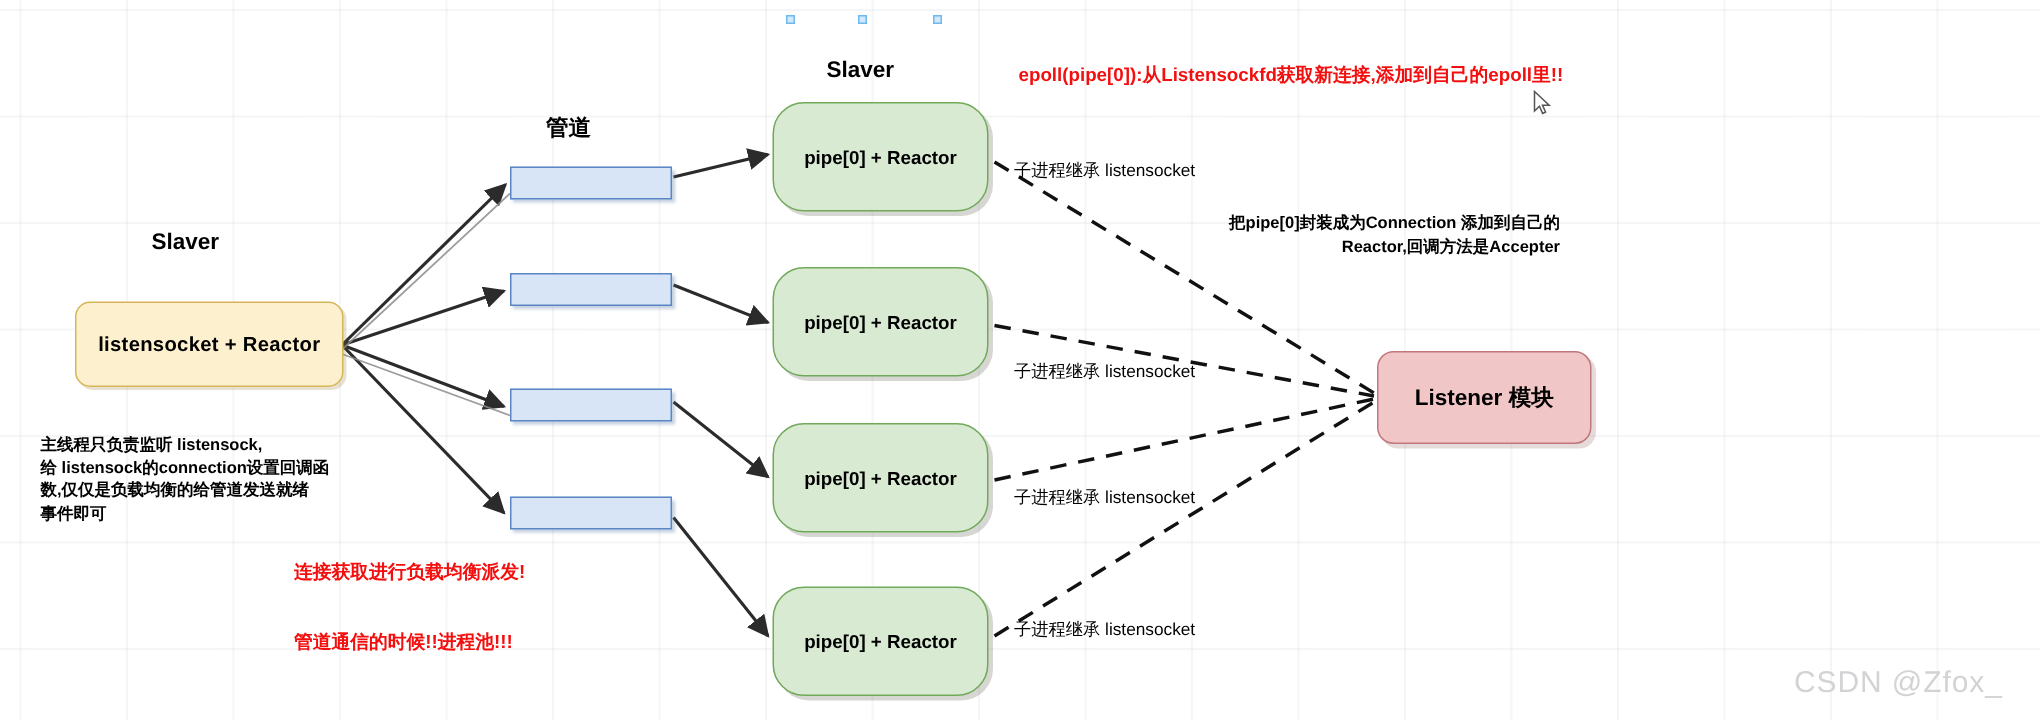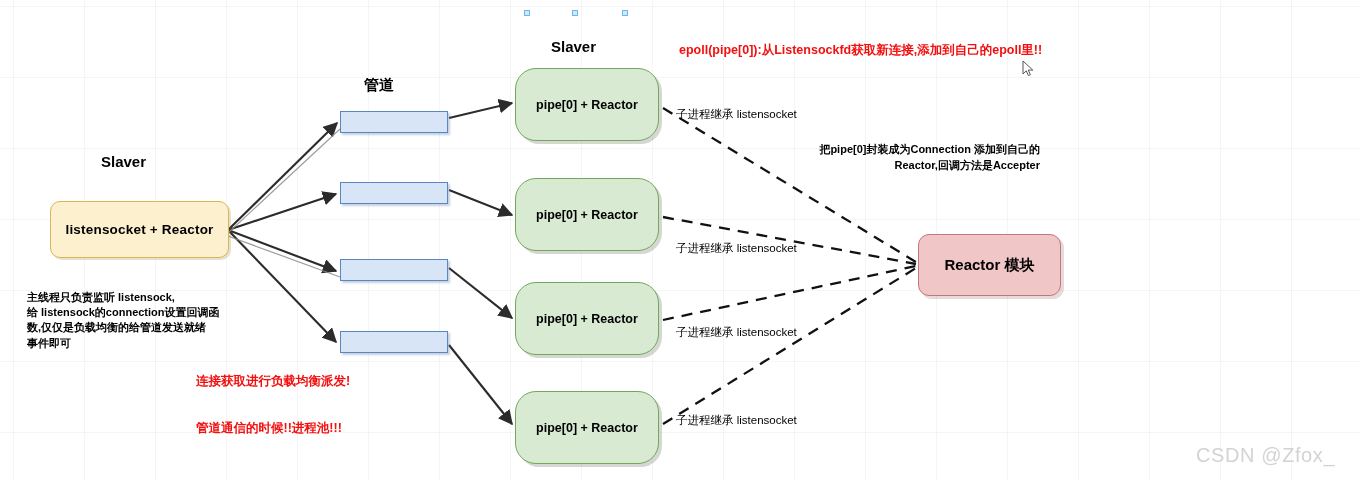--- a/index.html
+++ b/index.html
@@ -200,21 +200,21 @@
   <div class="node pipe-box" style="left:340px; top:111px;"></div>
   <div class="node pipe-box" style="left:340px; top:182px;"></div>
   <div class="node pipe-box" style="left:340px; top:259px;"></div>
   <div class="node pipe-box" style="left:340px; top:331px;"></div>
 
   <div class="node reactor-box" style="left:515px; top:68px;">pipe[0] + Reactor</div>
   <div class="node reactor-box" style="left:515px; top:178px;">pipe[0] + Reactor</div>
   <div class="node reactor-box" style="left:515px; top:282px;">pipe[0] + Reactor</div>
   <div class="node reactor-box" style="left:515px; top:391px;">pipe[0] + Reactor</div>
 
-  <div class="node listener-box">Reactor 模块</div>
+  <div class="node listener-box">Listener 模块</div>
 
   <div class="note note-inherit" style="left:676px; top:107px;">子进程继承 listensocket</div>
   <div class="note note-inherit" style="left:676px; top:241px;">子进程继承 listensocket</div>
   <div class="note note-inherit" style="left:676px; top:325px;">子进程继承 listensocket</div>
   <div class="note note-inherit" style="left:676px; top:413px;">子进程继承 listensocket</div>
 
   <div class="note note-left">主线程只负责监听 listensock,
 给 listensock的connection设置回调函
 数,仅仅是负载均衡的给管道发送就绪
 事件即可</div>

